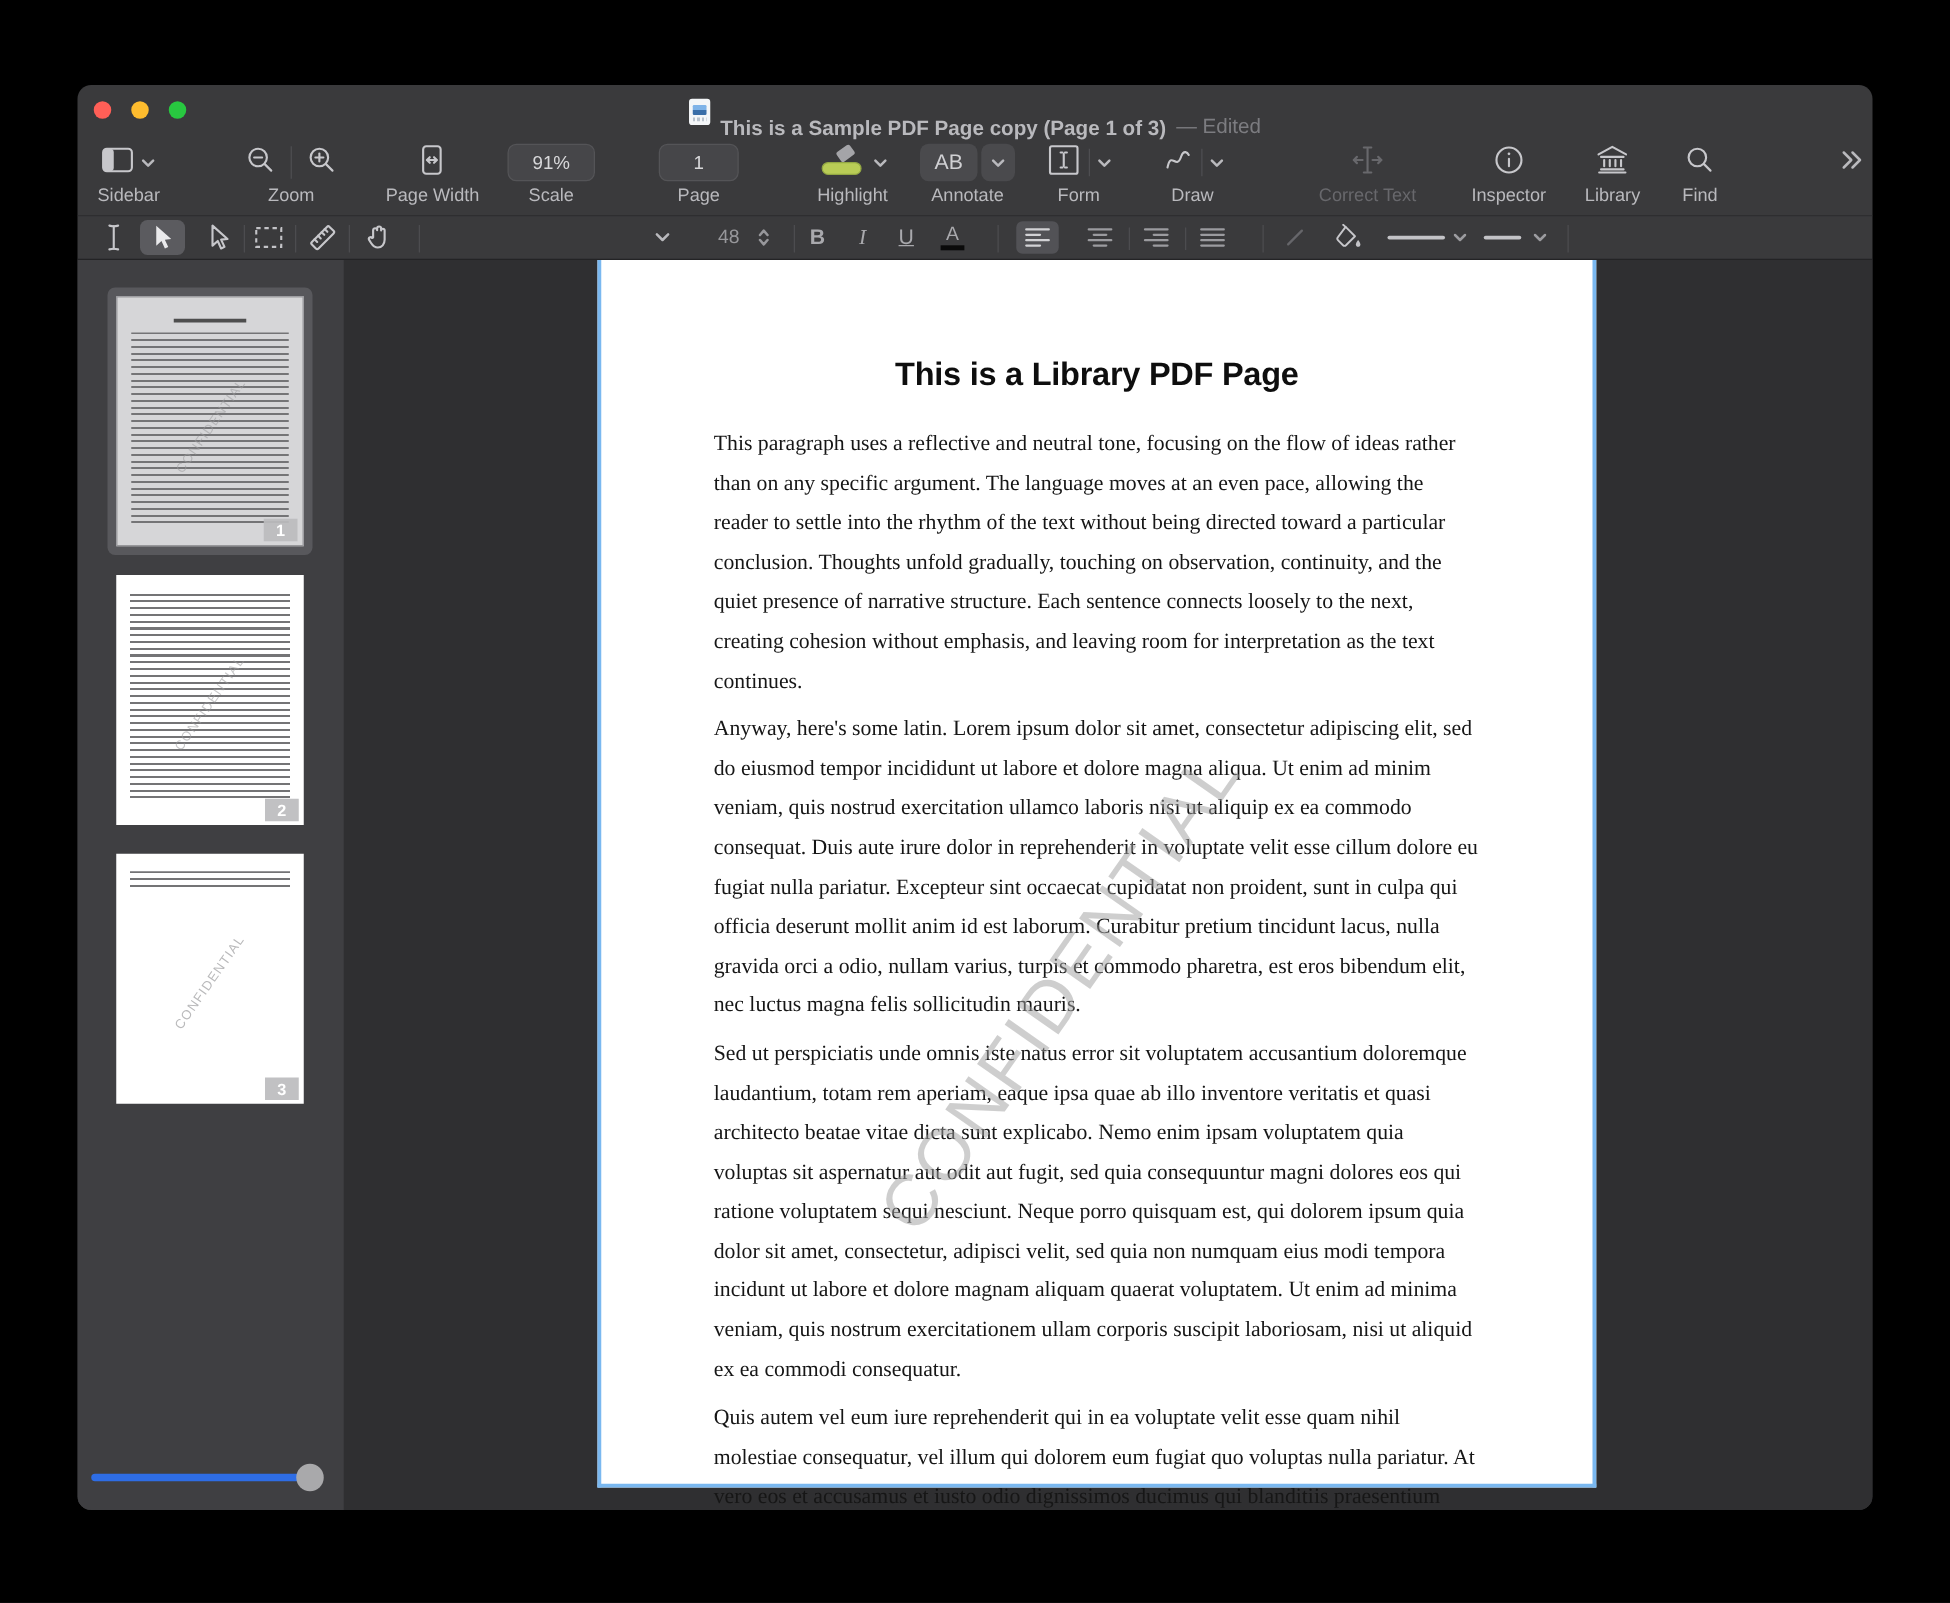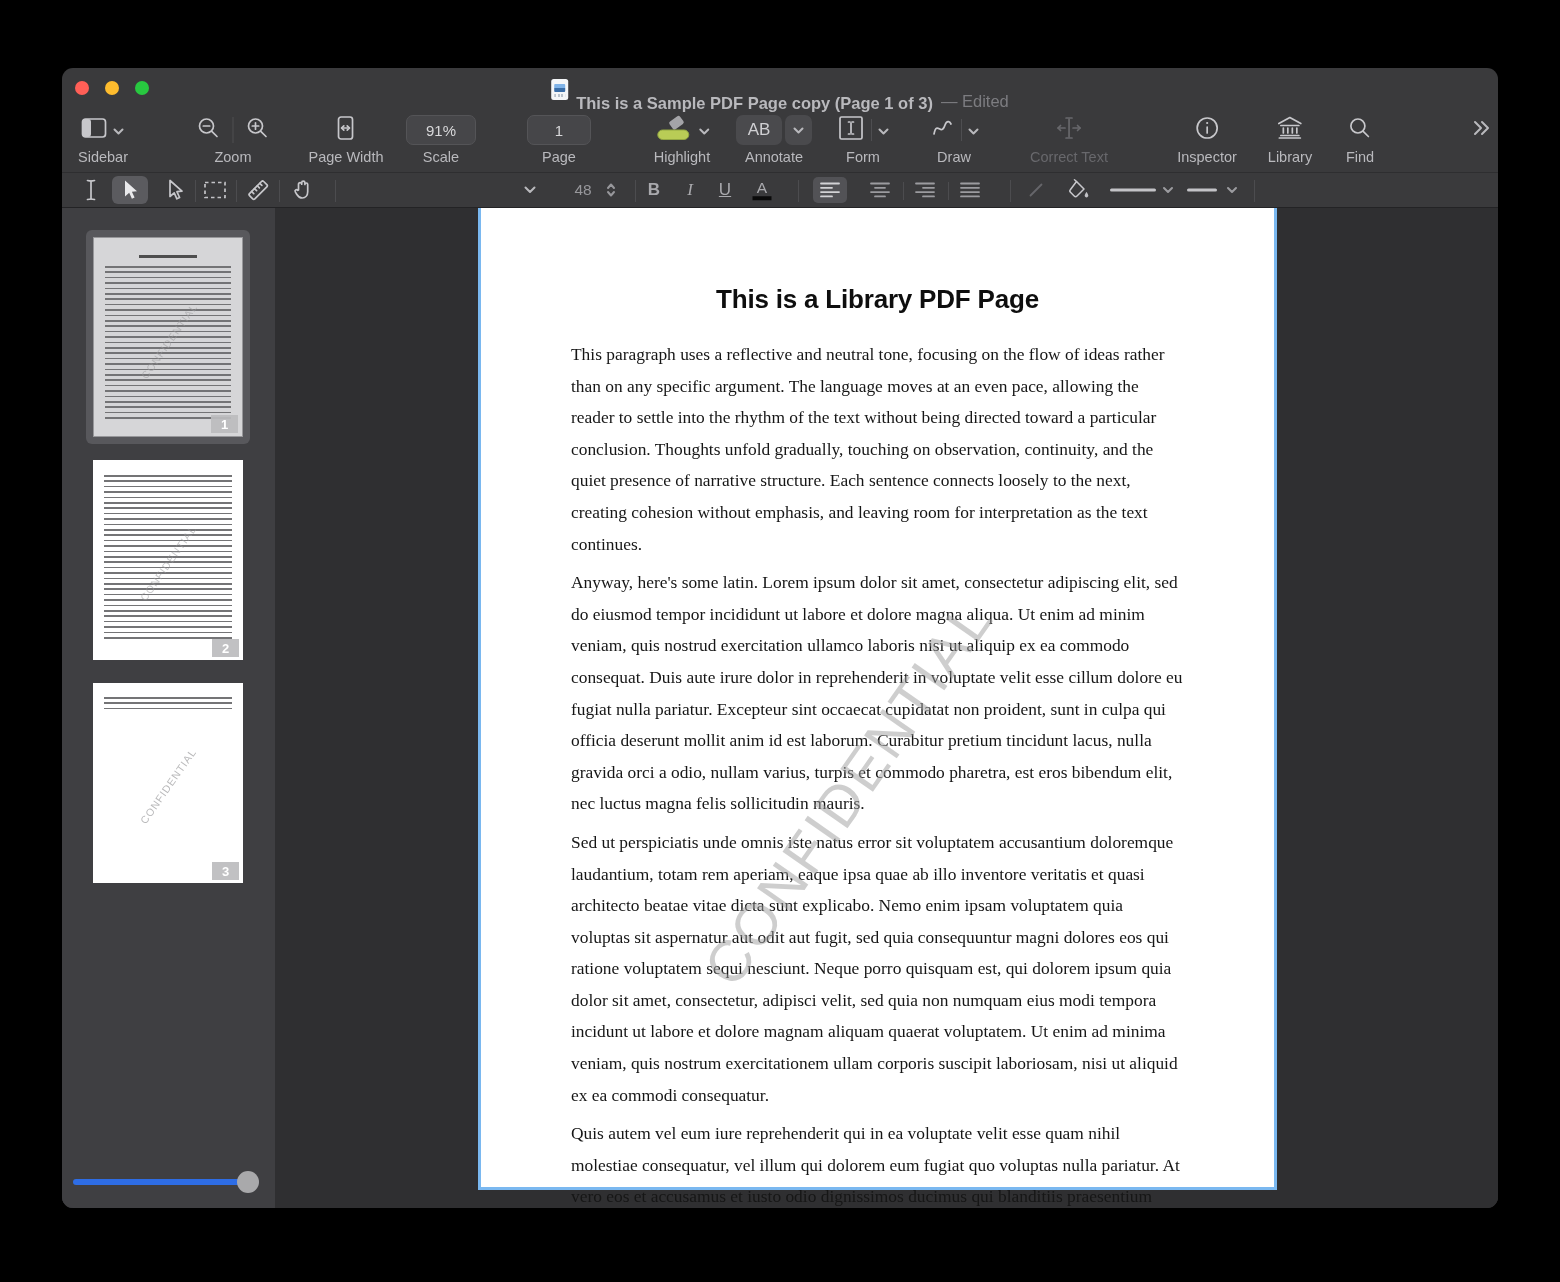--- a/index.html
+++ b/index.html
@@ -244,21 +244,21 @@
         <span class="vsep" style="height:22px"></span>
         <span>
           <svg class="chev" width="11" height="7" viewBox="0 0 11 7">
               <polyline points="1.5,1.5 5.5,5.5 9.5,1.5"></polyline>
             </svg>
         </span>
       </div>
       <div class="tlabel">Draw</div>
     </div>
 
-    <div class="tg" style="left:1007px">
+    <div class="tg" style="left:1032px">
       <div class="ticons">
         <span>
           <svg class="ic dim" width="30" height="26" viewBox="0 0 30 26">
               <line x1="15" y1="4" x2="15" y2="22"></line>
               <line x1="12" y1="3" x2="18" y2="3"></line>
               <line x1="12" y1="23" x2="18" y2="23"></line>
               <line x1="4" y1="13" x2="11" y2="13"></line>
               <polyline points="6.5,10.5 4,13 6.5,15.5"></polyline>
               <line x1="19" y1="13" x2="26" y2="13"></line>
               <polyline points="23.5,10.5 26,13 23.5,15.5"></polyline>

